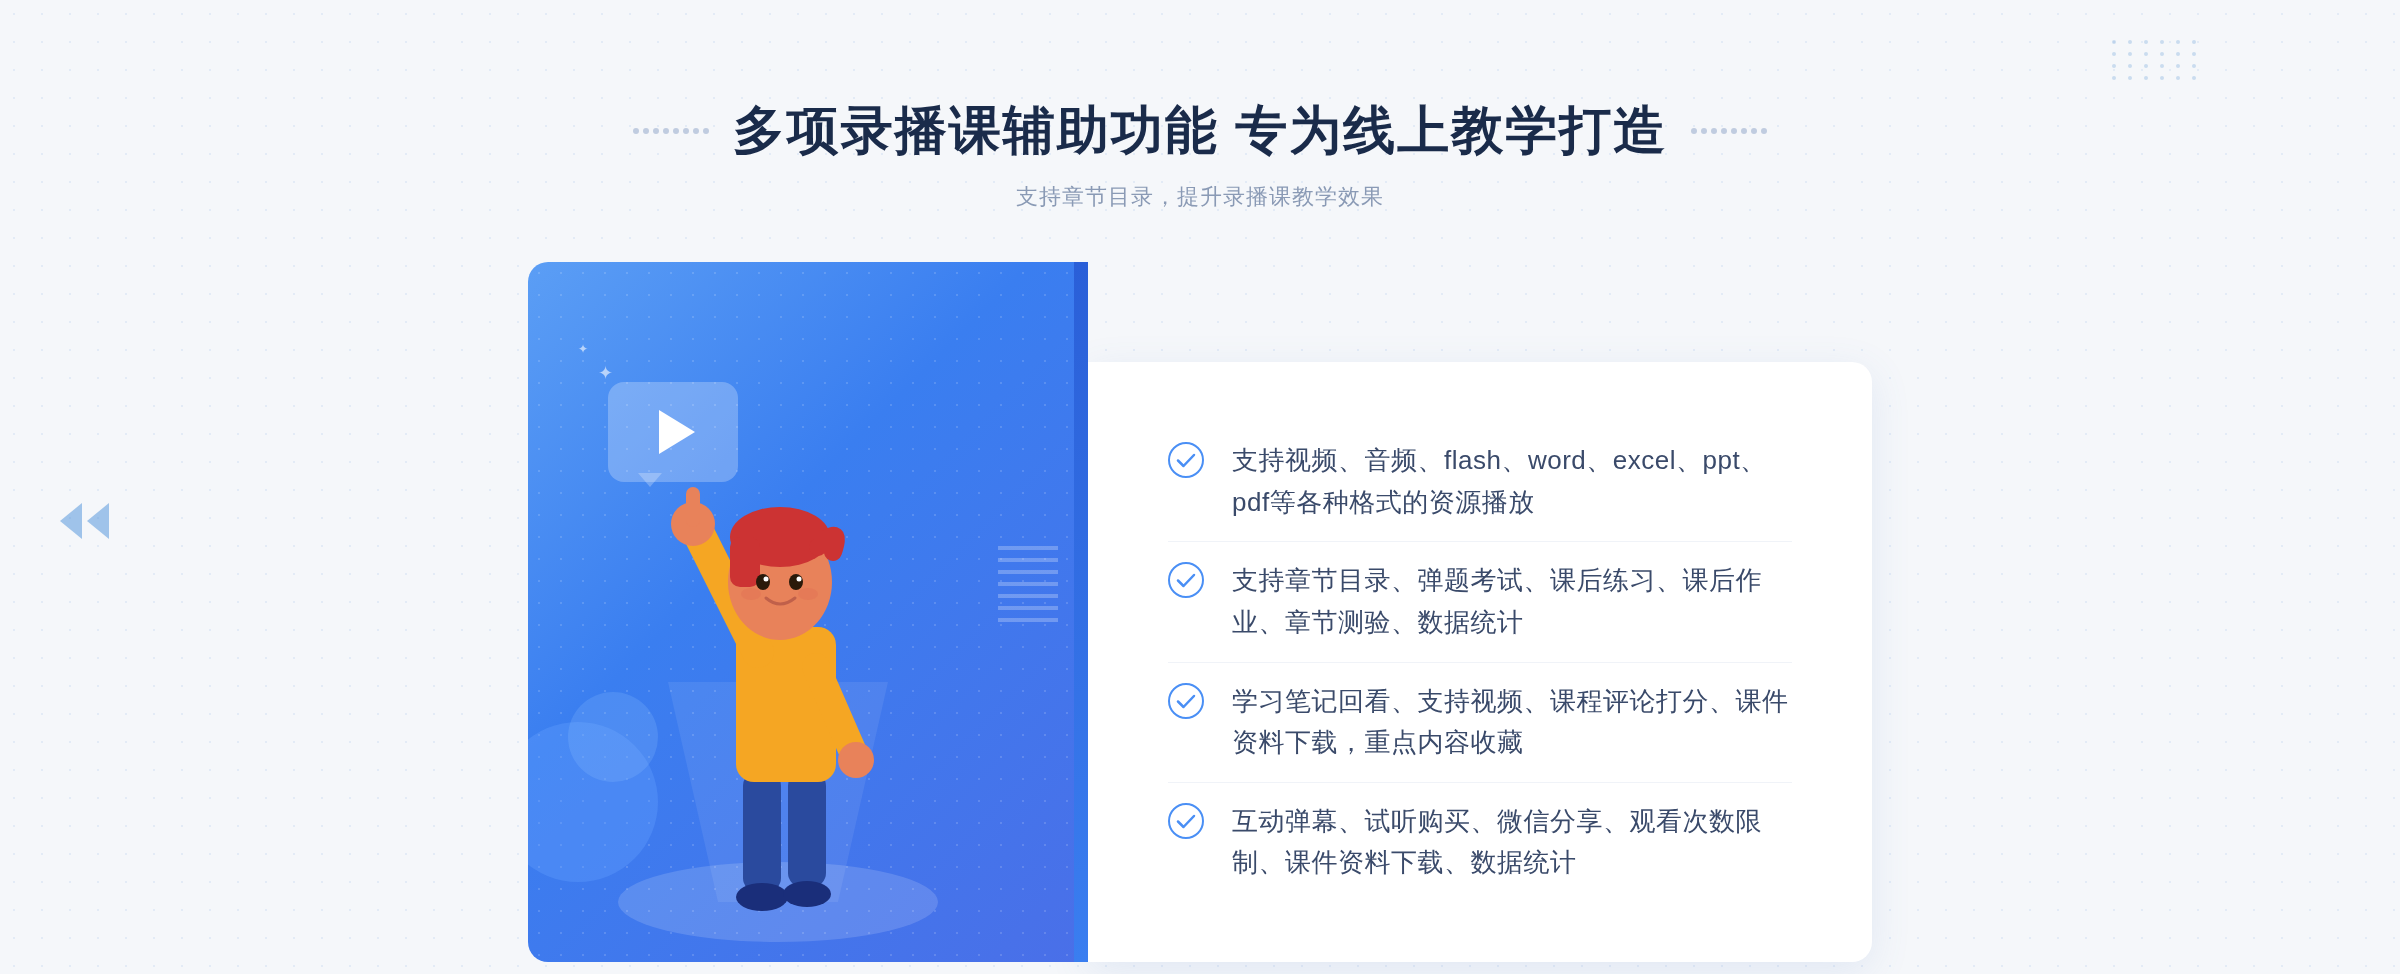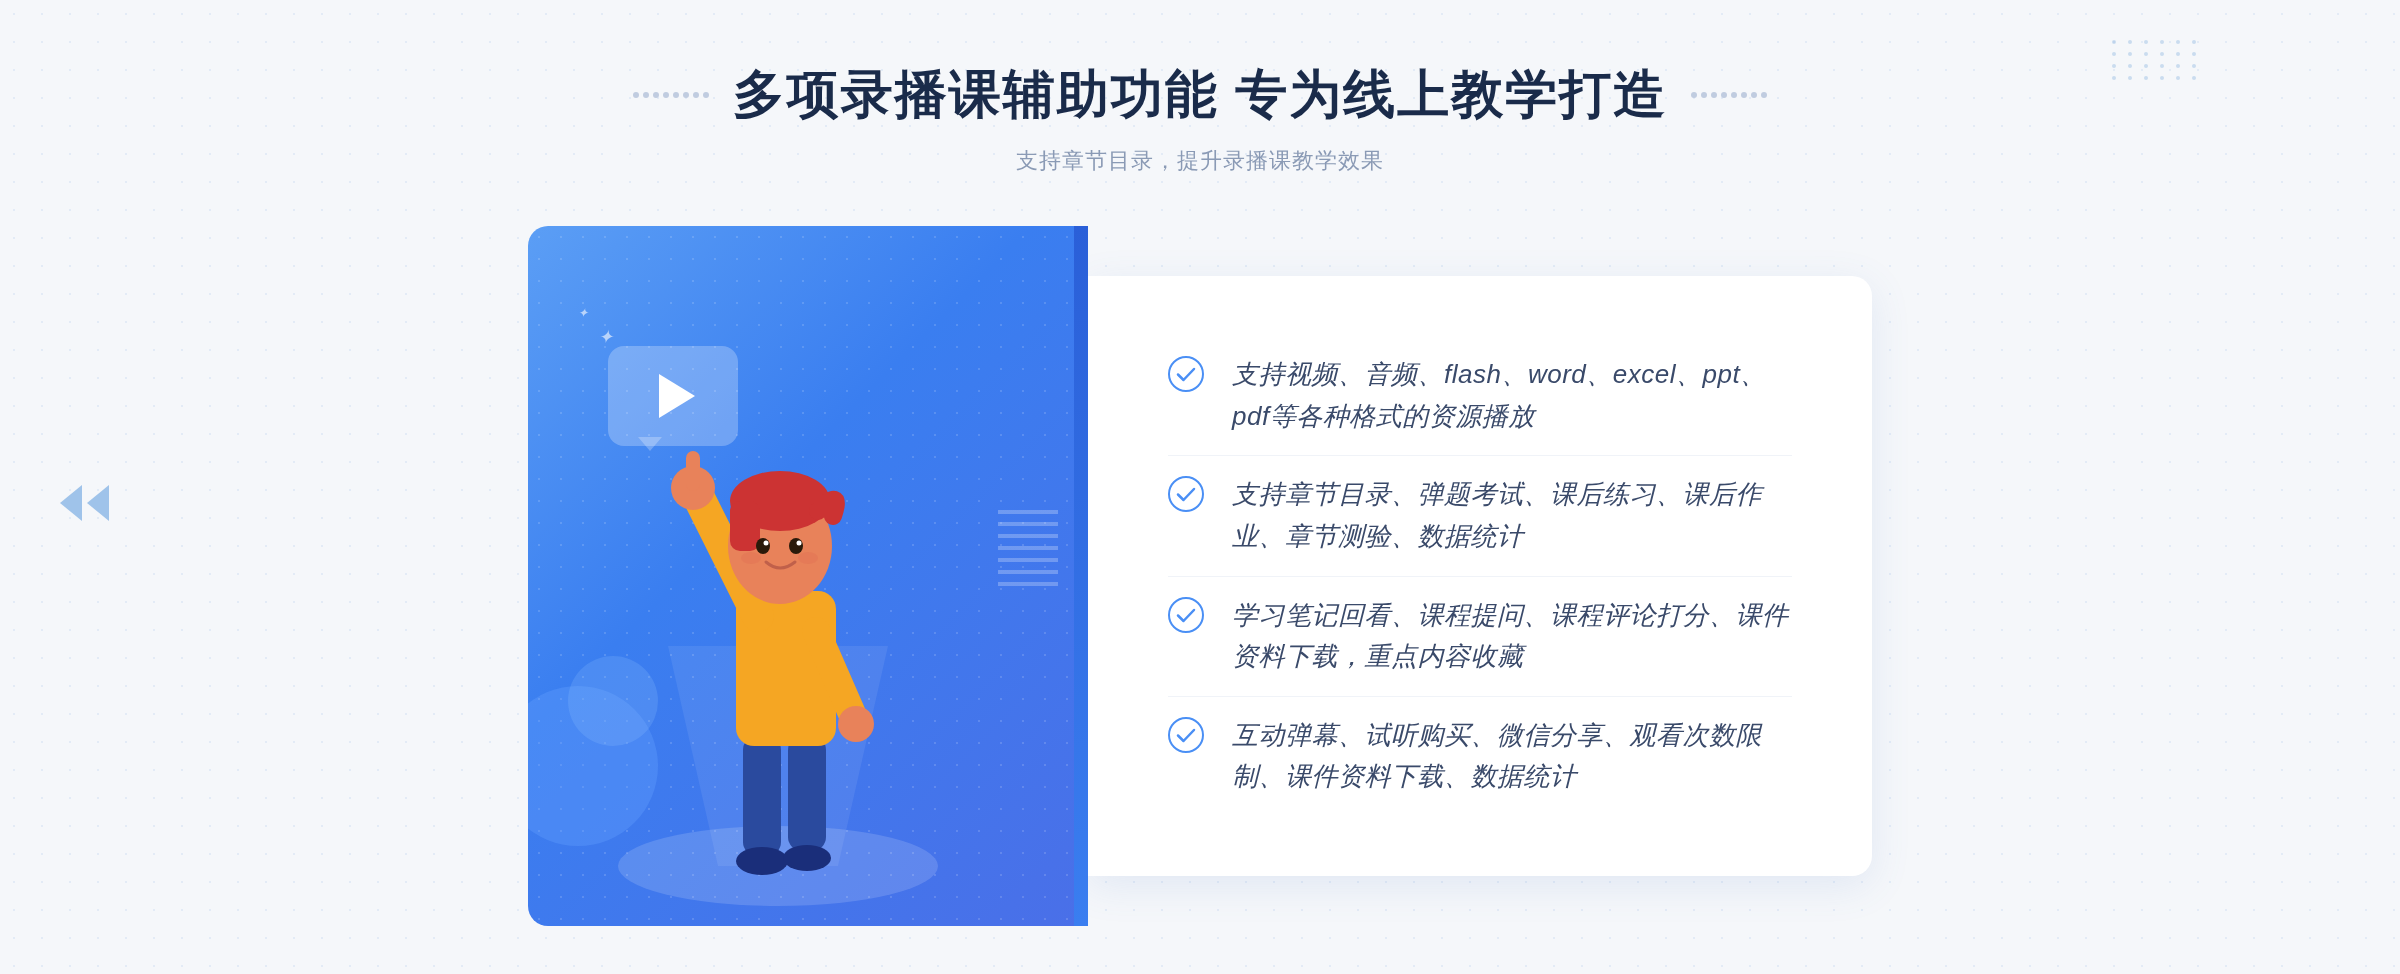--- a/index.html
+++ b/index.html
@@ -40,20 +40,21 @@
       opacity: 0.4;
       pointer-events: none;
     }
 
     
     .header-section {
       text-align: center;
       margin-bottom: 50px;
       position: relative;
       z-index: 2;
+      margin-top: 36px;
     }
 
     .title-row {
       display: flex;
       align-items: center;
       justify-content: center;
       gap: 24px;
       margin-bottom: 16px;
     }
 
@@ -83,22 +84,21 @@
       color: #8a9ab5;
       letter-spacing: 1px;
     }
 
     
     .content-area {
       width: 1344px;
       position: relative;
       z-index: 2;
       display: flex;
-      align-items: center;
-      font-style: italic;
+      align-items: flex-end;
     }
 
     
     .illustration-card {
       width: 560px;
       min-height: 700px;
       background: linear-gradient(135deg, #5b9ef5 0%, #3a7ef0 40%, #4a6fe8 100%);
       border-radius: 20px 0 0 20px;
       position: relative;
       overflow: hidden;
@@ -483,21 +483,21 @@
         <span class="feature-text">支持章节目录、弹题考试、课后练习、课后作业、章节测验、数据统计</span>
       </div>
 
       <div class="feature-item">
         <div class="check-icon">
           <svg viewBox="0 0 36 36" fill="none" xmlns="http://www.w3.org/2000/svg">
             <circle cx="18" cy="18" r="17" stroke="#4a8ff5" stroke-width="2"></circle>
             <path d="M10 18.5L15.5 24L26 13" stroke="#4a8ff5" stroke-width="2.5" stroke-linecap="round" stroke-linejoin="round"></path>
           </svg>
         </div>
-        <span class="feature-text">学习笔记回看、课程提问、课程评论打分、课件资料下载，重点内容收藏</span>
+        <span class="feature-text">学习笔记回看、支持视频、课程评论打分、课件资料下载，重点内容收藏</span>
       </div>
 
       <div class="feature-item">
         <div class="check-icon">
           <svg viewBox="0 0 36 36" fill="none" xmlns="http://www.w3.org/2000/svg">
             <circle cx="18" cy="18" r="17" stroke="#4a8ff5" stroke-width="2"></circle>
             <path d="M10 18.5L15.5 24L26 13" stroke="#4a8ff5" stroke-width="2.5" stroke-linecap="round" stroke-linejoin="round"></path>
           </svg>
         </div>
         <span class="feature-text">互动弹幕、试听购买、微信分享、观看次数限制、课件资料下载、数据统计</span>

